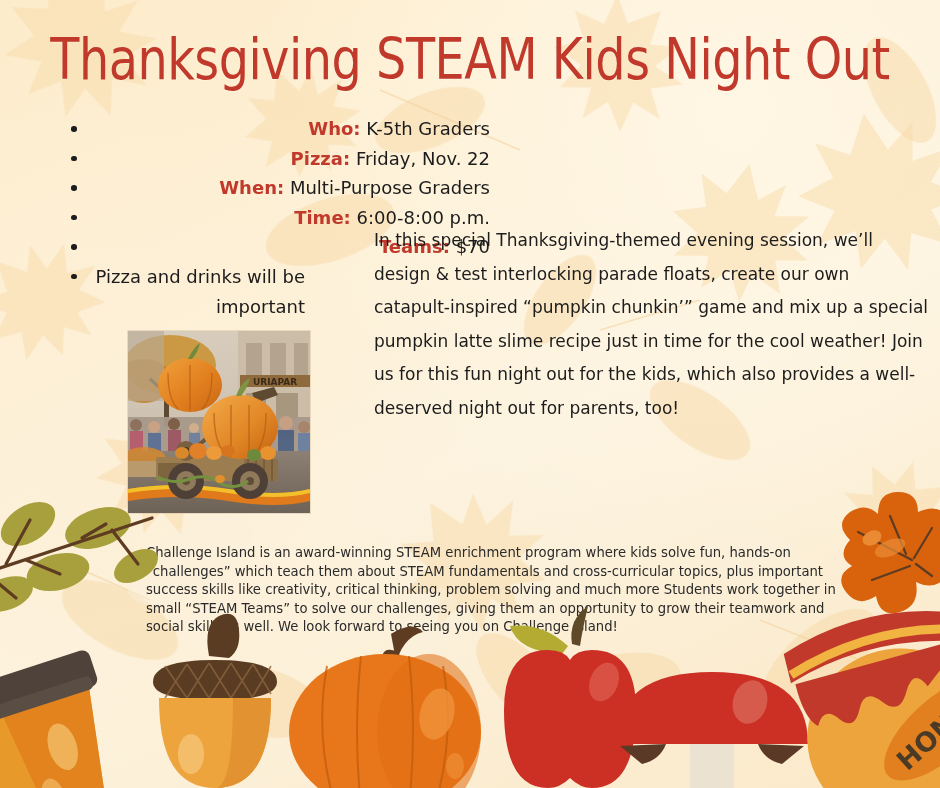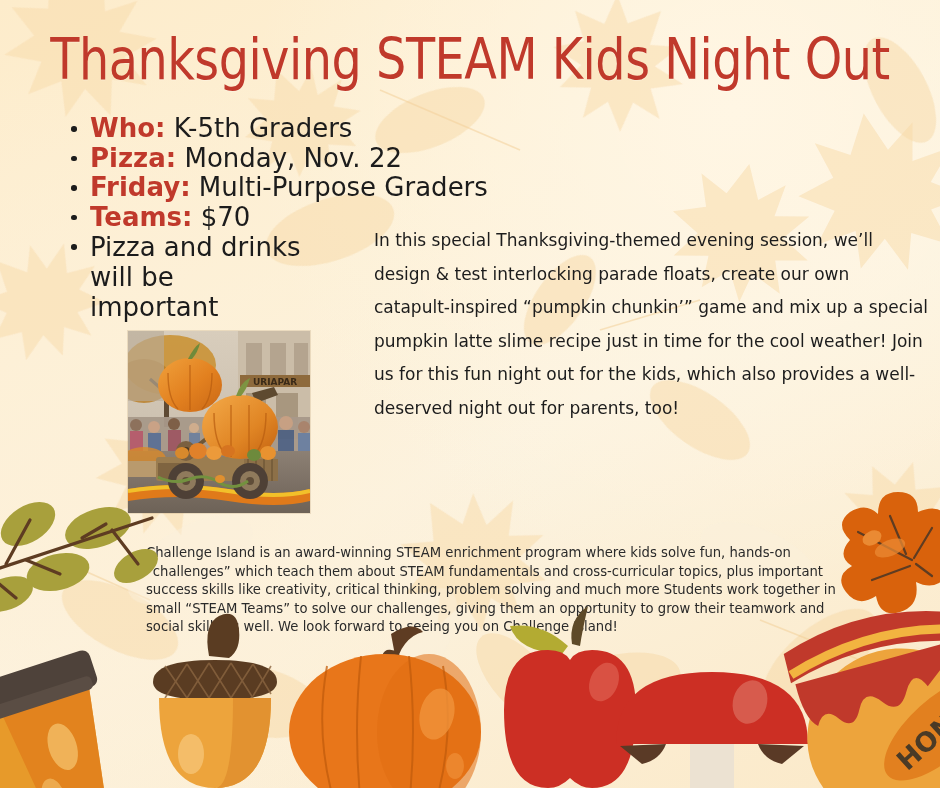--- a/index.html
+++ b/index.html
@@ -43,25 +43,26 @@
     position:absolute;
     left:62px;
     top:114px;
     margin:0;
     padding:0 0 0 28px;
     list-style:none;
     width:400px;
   }
   .bullets li{
     position:relative;
-    font-size:26px;
+    font-size:18px;
     line-height:29px;
     color:#1c1c1c;
     margin:0 0 0.5px 0;
     white-space:nowrap;
+    text-align:right;
   }
   .bullets li::before{
     content:"";
     position:absolute;
     left:-19px;
     top:12px;
     width:5.5px;height:5.5px;
     border-radius:50%;
     background:#1c1c1c;
   }
@@ -171,25 +172,29 @@
 
   <div class="title">Thanksgiving STEAM Kids Night Out</div>
 
   <ul class="bullets">
     <li>
       <span class="lbl">Who:</span>
       <span>K-5th Graders</span>
     </li>
     <li>
       <span class="lbl">Pizza:</span>
-      <span>Monday, Nov. 22</span>
+      <span>Friday, Nov. 22</span>
     </li>
     <li>
-      <span class="lbl">Friday:</span>
+      <span class="lbl">When:</span>
       <span>Multi-Purpose Graders</span>
+    </li>
+    <li>
+      <span class="lbl">Time:</span>
+      <span>6:00-8:00 p.m.</span>
     </li>
     <li>
       <span class="lbl">Teams:</span>
       <span>$70</span>
     </li>
     <li class="two-line">
       <span>Pizza and drinks will be important</span>
     </li>
   </ul>
 

